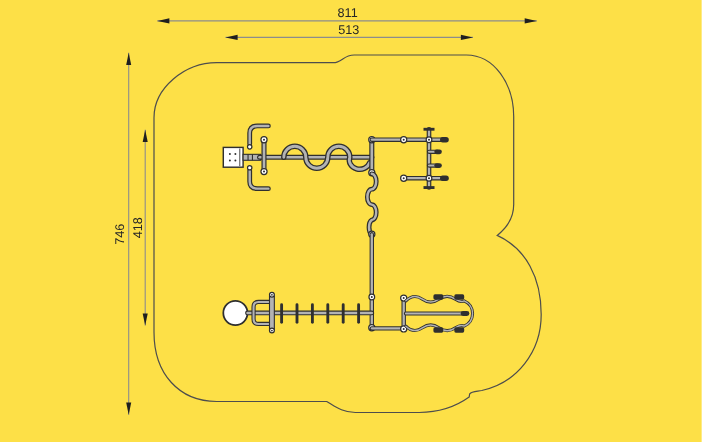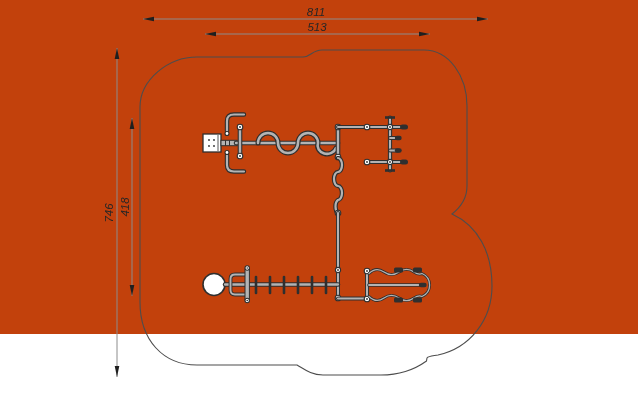--- a/index.html
+++ b/index.html
@@ -1,17 +1,17 @@
 <!DOCTYPE html>
 <html><head>
 <meta charset="utf-8">
 <style>
   html,body{margin:0;padding:0;background:#ffffff;}
   body{width:638px;height:402px;overflow:hidden;font-family:"Liberation Sans",sans-serif;}
-  .canvas{position:relative;width:638px;height:334px;background:#c2410c;font-style:italic;}
+  .canvas{position:relative;width:638px;height:402px;background:#fde047;}
   svg{display:block;}
   text{font-family:"Liberation Sans",sans-serif;font-size:11.5px;fill:#262626;}
   
   .td{fill:none;stroke:#2f2f2f;stroke-linecap:round;stroke-linejoin:round;}
   .tl{fill:none;stroke:#b3b3b3;stroke-linecap:round;stroke-linejoin:round;}
   .dim{stroke:#8c8c8c;stroke-width:1;}
   .arr{fill:#1f1f1f;}
   .node{fill:#ffffff;stroke:#2f2f2f;stroke-width:1.1;}
   .dot{fill:#2f2f2f;stroke:none;}
   .cleat{fill:#2f2f2f;stroke:none;rx:1.5;}

